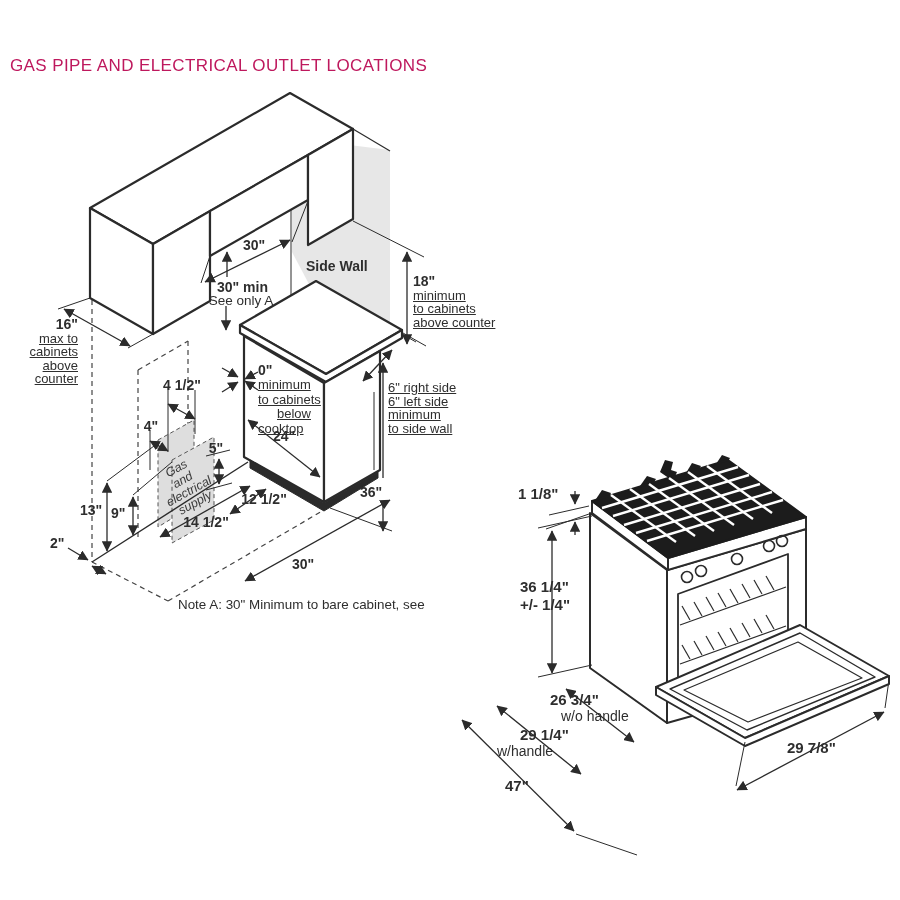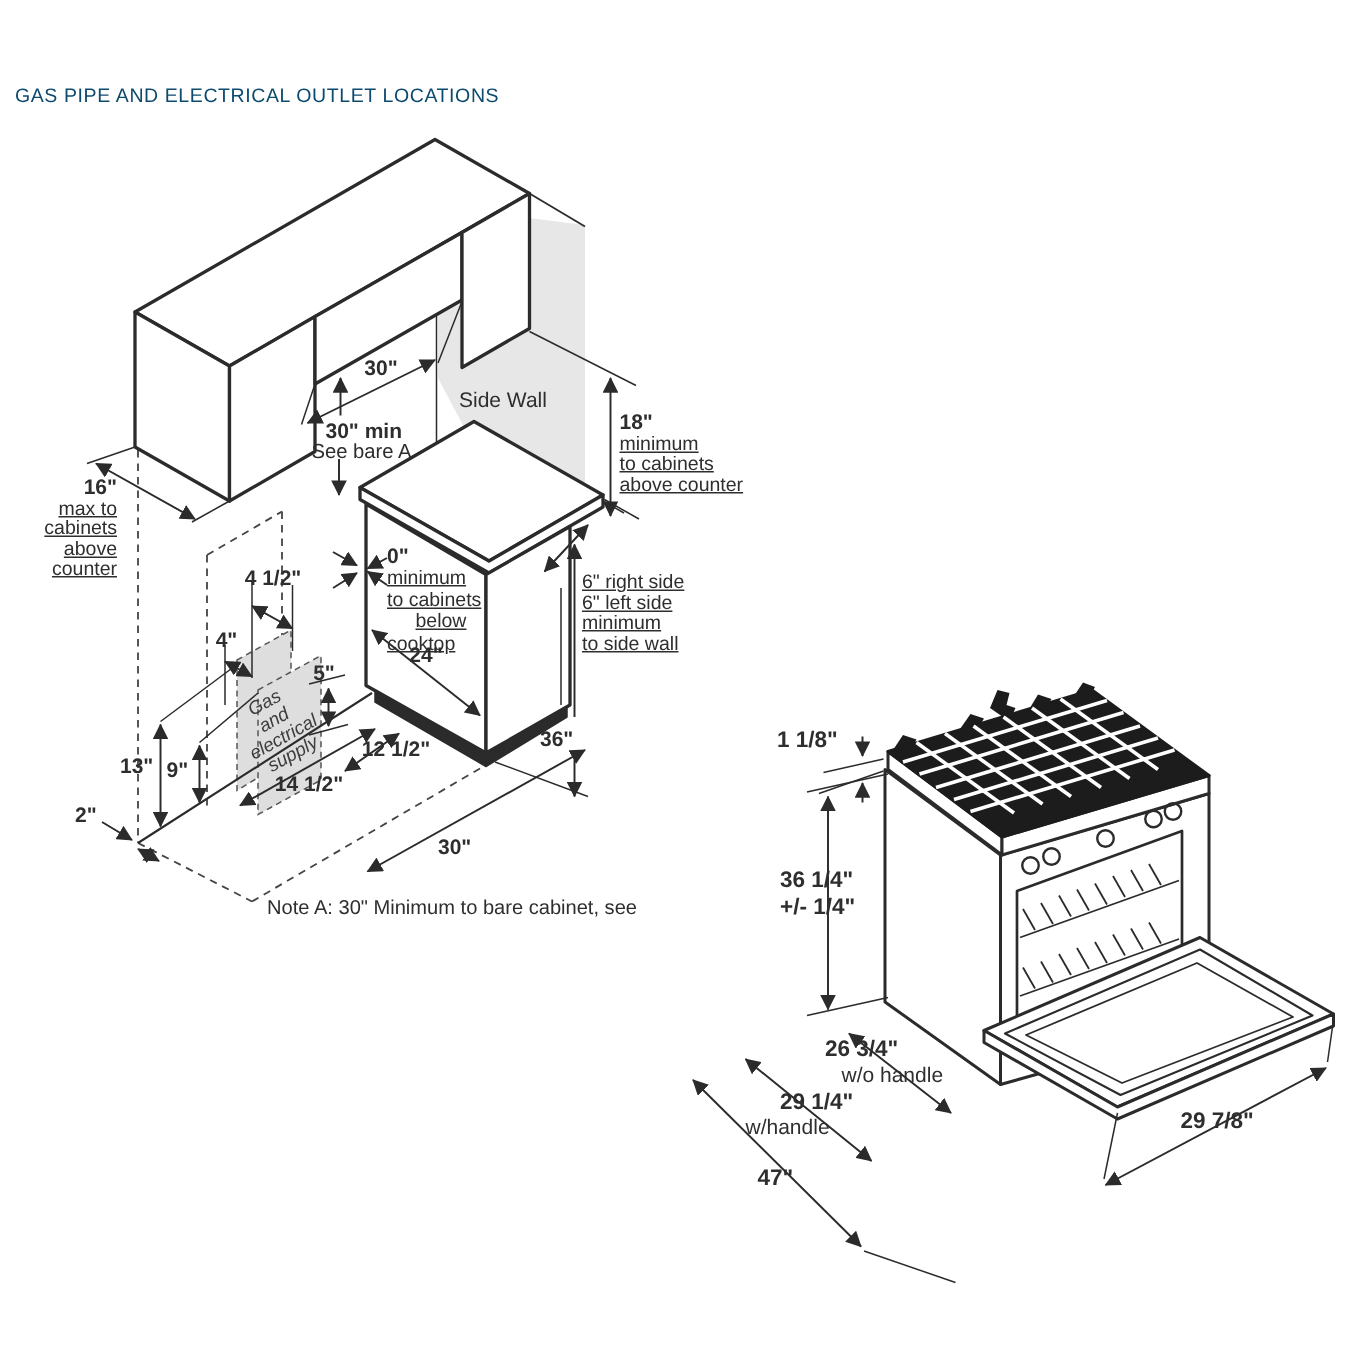--- a/index.html
+++ b/index.html
@@ -2,21 +2,21 @@
 <html><head>
 <meta charset="utf-8">
 <style>
   html,body{margin:0;padding:0;background:#fff;}
   #stage{position:relative;width:900px;height:900px;background:#ffffff;overflow:hidden;
          font-family:"Liberation Sans","DejaVu Sans",sans-serif;color:#2e2e2e;}
   #lineart{position:absolute;left:0;top:0;}
   .lbl{position:absolute;white-space:nowrap;color:#2e2e2e;}
   .dimlbl{font-size:14px;font-weight:700;}
   .sub{font-size:13px;line-height:13.5px;text-decoration:underline;}
-  .title{left:10px;top:56px;font-size:13px;letter-spacing:.4px;color:#0c4a6e;}
+  .title{left:10px;top:56px;font-size:17px;letter-spacing:.4px;color:#be185d;}
   .footer{left:8px;top:871px;font-size:16.4px;letter-spacing:-.2px;color:#3f3f3f;}
   .ctr{text-align:center;}
   .rt{text-align:right;}
   .blk{line-height:13.5px;}
   .gas{left:148px;top:460px;width:76px;transform:rotate(-29deg);font-style:italic;
        font-size:12.5px;line-height:13px;text-align:center;color:#3c3c3c;}
   .note{left:178px;top:597px;font-size:13.4px;line-height:16.5px;color:#2e2e2e;}
   .big{font-size:15px;font-weight:700;line-height:18px;}
   .med{font-size:14px;}
 </style>
@@ -208,26 +208,26 @@
       <line x1="576" y1="834" x2="637" y2="855" stroke-width="1"></line>
 
       <line x1="737" y1="790" x2="884" y2="712" marker-start="url(#ah)" marker-end="url(#ah)"></line>
       <line x1="745" y1="742" x2="736" y2="786" stroke-width="1"></line>
       <line x1="889" y1="680" x2="885" y2="708" stroke-width="1"></line>
     </g>
   </svg>
 
   <div class="lbl title">GAS PIPE AND ELECTRICAL OUTLET LOCATIONS</div>
 
-  <div class="lbl med" style="left:306px;top:258px;">Side Wall</div>
+  <div class="lbl med" style="left:306px;top:258px;font-weight:bold;">Side Wall</div>
 
   <div class="lbl dimlbl ctr" style="left:240px;top:237px;width:28px;">30"</div>
 
   <div class="lbl dimlbl ctr" style="left:215px;top:279px;width:55px;">30" min</div>
-  <div class="lbl ctr" style="left:203px;top:293px;width:76px;font-size:13.5px;">See bare A</div>
+  <div class="lbl ctr" style="left:203px;top:293px;width:76px;font-size:13.5px;">See only A</div>
 
   <div class="lbl blk" style="left:413px;top:275px;">
     <div class="dimlbl">18"</div>
     <div class="sub">minimum</div>
     <div class="sub">to cabinets</div>
     <div class="sub">above counter</div>
   </div>
 
   <div class="lbl blk rt" style="left:8px;top:318px;width:70px;">
     <div class="dimlbl">16"</div>

